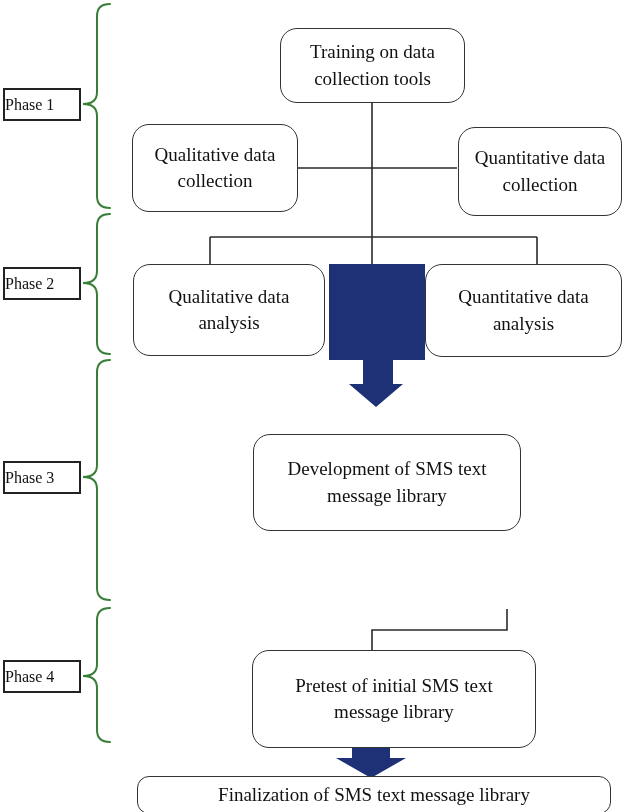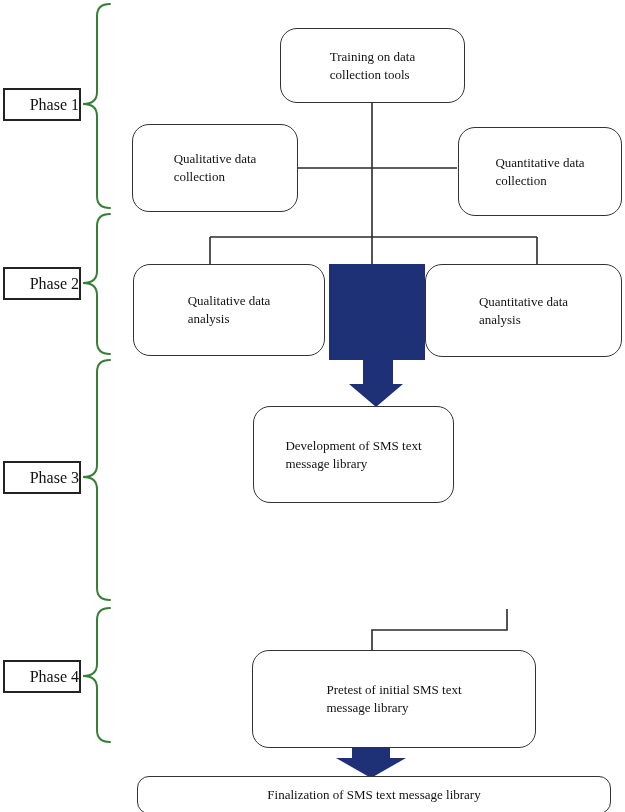--- a/index.html
+++ b/index.html
@@ -23,33 +23,33 @@
   .brace{fill:none;stroke:var(--brace-green);stroke-width:2;stroke-linecap:round;}
   .conn{stroke:var(--connector);stroke-width:1.6;fill:none;}
   .blue-arrow{fill:var(--arrow-blue);stroke:none;}
   .node{
     position:absolute;
     box-sizing:border-box;
     background:#fff;
     border:1.5px solid var(--node-border);
     border-radius:17px;
     display:flex;align-items:center;justify-content:center;
-    text-align:left;
-    font-size:13px;line-height:1.38;
+    text-align:center;
+    font-size:19px;line-height:1.38;
     white-space:pre-line;
     padding:4px 10px;
   }
   .node.small-radius{border-radius:12px;}
   .phase-box{
     position:absolute;
     box-sizing:border-box;
     left:3px;width:78px;height:33px;
     background:#fff;
     border:2px solid var(--phase-border);
-    display:flex;align-items:center;justify-content:flex-end;
+    display:flex;align-items:center;justify-content:flex-start;
     font-size:16px;
   }
 </style>
 </head>
 <body>
 
 <div class="canvas">
 
   <svg class="layer" viewBox="0 0 625 812">
 
@@ -100,21 +100,21 @@
   <div class="node" style="left:133px;top:264px;width:192px;height:92px">
     <span>Qualitative data
 analysis</span>
   </div>
 
   <div class="node" style="left:425px;top:264px;width:197px;height:93px">
     <span>Quantitative data
 analysis</span>
   </div>
 
-  <div class="node" style="left:253px;top:406px;width:201px;height:97px">
+  <div class="node" style="left:253px;top:434px;width:268px;height:97px">
     <span>Development of SMS text
 message library</span>
   </div>
 
 
 
   <div class="node" style="left:252px;top:650px;width:284px;height:98px">
     <span>Pretest of initial SMS text
 message library</span>
   </div>

